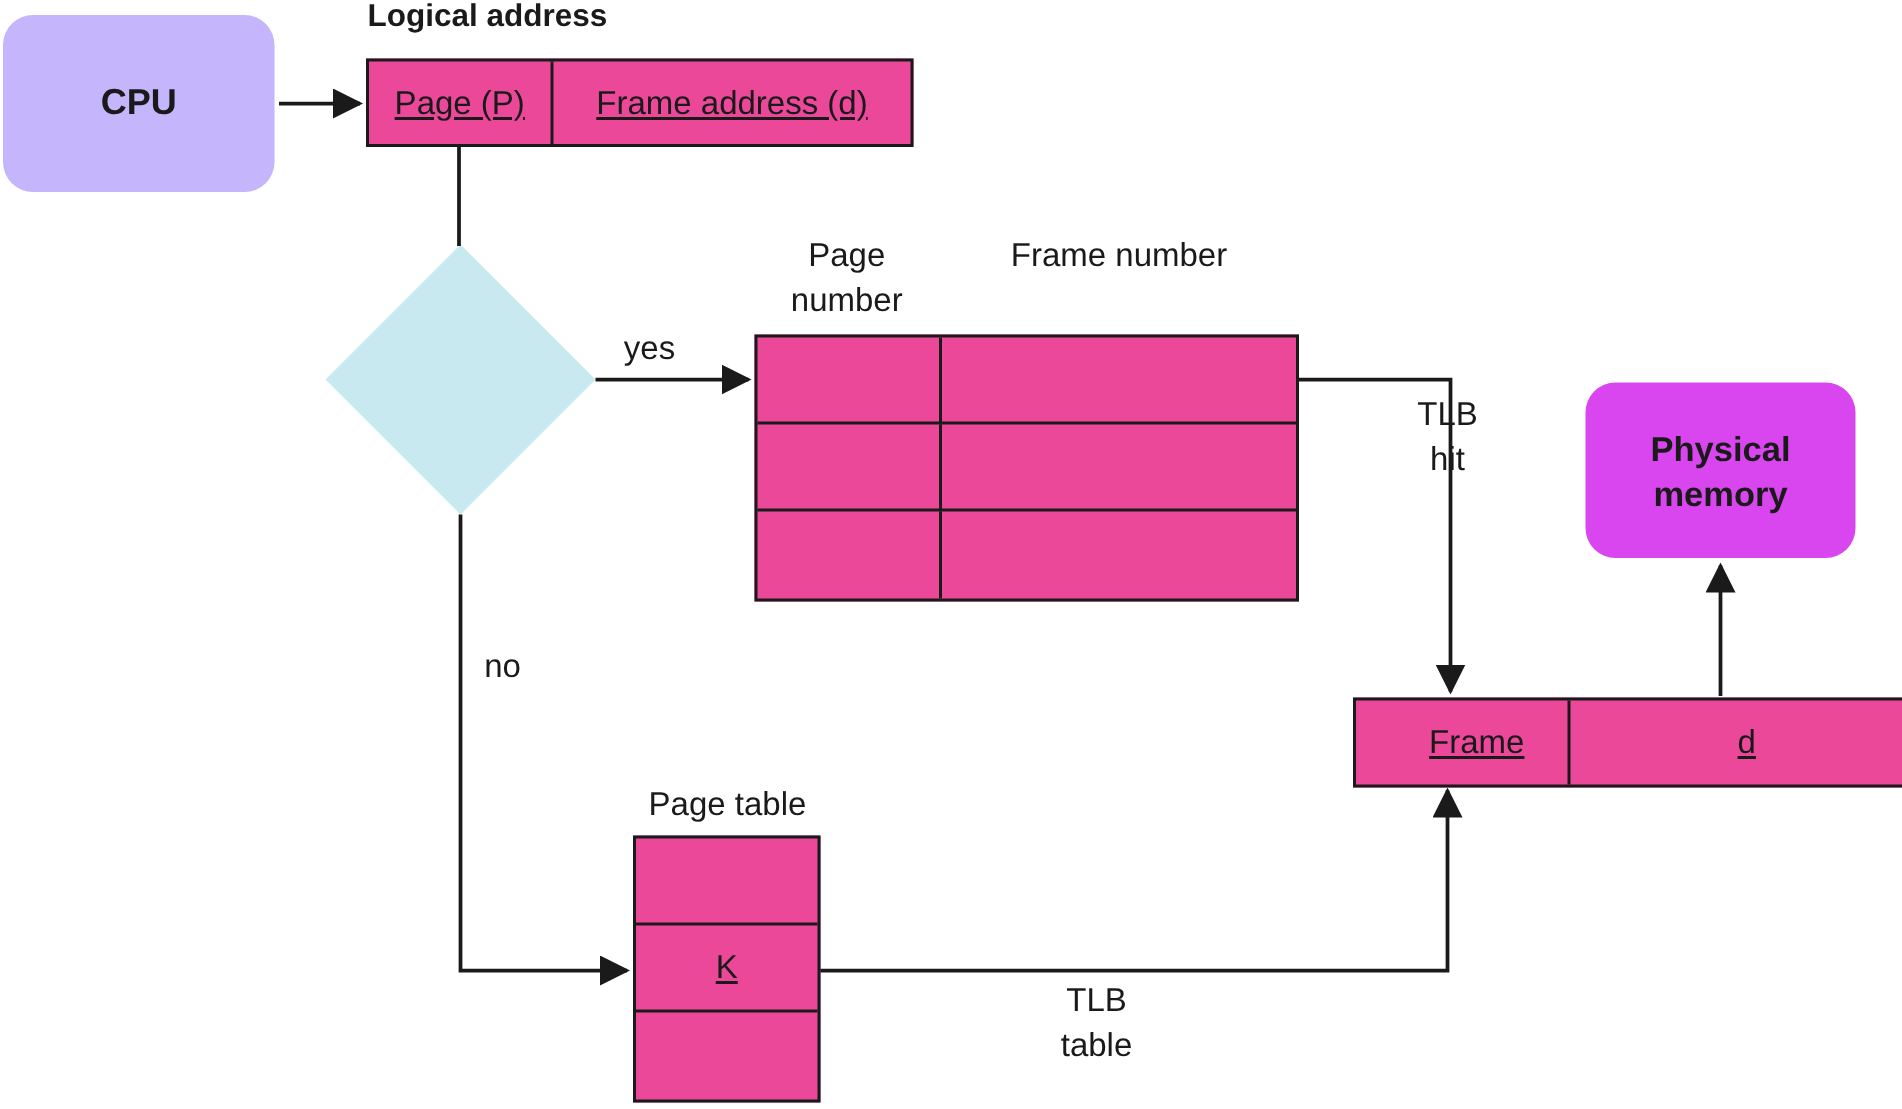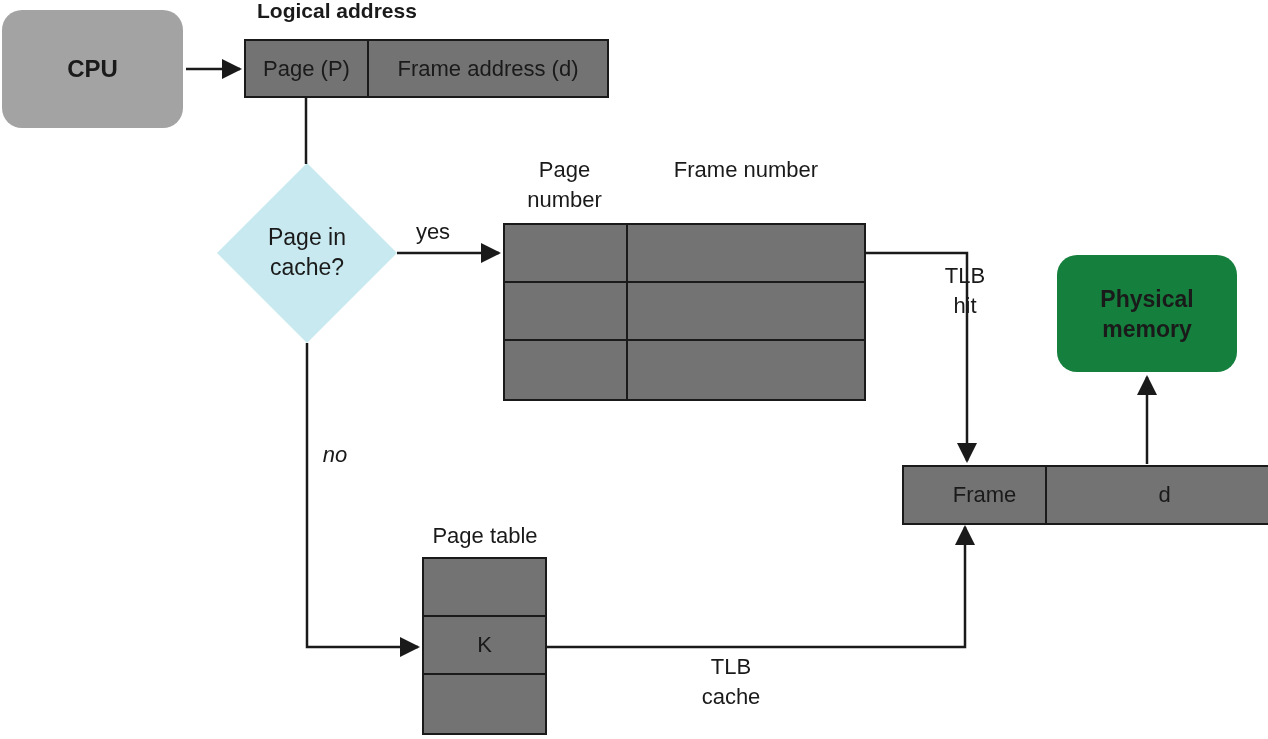--- a/index.html
+++ b/index.html
@@ -26,34 +26,35 @@
     align-items: center;
     justify-content: center;
     text-align: center;
   }
   .rounded {
     border-radius: 20px;
     font-weight: bold;
     font-size: 24px;
     line-height: 30px;
   }
-  .cpu-box { left: 2px; top: 10px; width: 181px; height: 118px; background: #a3a3a3; }
-  .memory-box { left: 1057px; top: 255px; width: 180px; height: 117px; background: #15803d; font-size: 23px; }
+  .cpu-box { left: 2px; top: 10px; width: 181px; height: 118px; background: #c4b5fd; }
+  .memory-box { left: 1057px; top: 255px; width: 180px; height: 117px; background: #d946ef; font-size: 23px; }
   .title {
     position: absolute;
     font-weight: bold;
     font-size: 21px;
     line-height: 22px;
   }
-  .logical-title { left: 257px; top: 0px; }
+  .logical-title { left: 245px; top: 0px; }
   .tbl {
     position: absolute;
     display: grid;
     border: 2.5px solid #1a1a1a;
-    background: #737373;
+    background: #ec4899;
+    text-decoration: underline;
   }
   .tbl > div {
     display: flex;
     align-items: center;
     justify-content: center;
     font-size: 22px;
   }
   .logical-tbl { left: 244px; top: 39px; grid-template-columns: 123px 238px; grid-template-rows: 55px; }
   .logical-tbl > div:first-child { border-right: 2.5px solid #1a1a1a; }
   .tlb-tbl { left: 503px; top: 223px; grid-template-columns: 123px 236px; grid-template-rows: 58px 58px 58px; }
@@ -73,21 +74,21 @@
     position: absolute;
     left: 237px; top: 222px;
     width: 140px;
     font-size: 23px;
     line-height: 30px;
     text-align: center;
   }
   .hdr-page-number { left: 503px; top: 155px; width: 123px; }
   .hdr-frame-number { left: 628px; top: 155px; width: 236px; }
   .yes-lbl { left: 403px; top: 217px; width: 60px; }
-  .no-lbl { left: 305px; top: 440px; width: 60px; font-style: italic; }
+  .no-lbl { left: 305px; top: 429px; width: 60px; }
   .tlb-hit-lbl { left: 935px; top: 261px; width: 60px; }
   .tlb-miss-lbl { left: 701px; top: 652px; width: 60px; }
   .pt-title-lbl { left: 425px; top: 489px; width: 120px; margin-top: 32px; }
 </style>
 </head>
 <body>
 
 <div class="canvas">
 
   <svg class="wires" viewBox="0 0 1268 739" xmlns="http://www.w3.org/2000/svg">
@@ -117,38 +118,37 @@
   <div class="node rounded cpu-box">
     <span>CPU</span>
   </div>
 
   <div class="title logical-title">Logical address</div>
   <div class="tbl logical-tbl">
     <div>Page (P)</div>
     <div>Frame address (d)</div>
   </div>
 
-  <div class="diamond-text">Page in cache?</div>
   <div class="lbl yes-lbl">yes</div>
   <div class="lbl no-lbl">no</div>
 
   <div class="lbl hdr-page-number">Page number</div>
   <div class="lbl hdr-frame-number">Frame number</div>
 
   <div class="tbl tlb-tbl">
     <div></div>
     <div></div>
     <div></div>
     <div></div>
     <div></div>
     <div></div>
   </div>
 
   <div class="lbl tlb-hit-lbl">TLB hit</div>
-  <div class="lbl tlb-miss-lbl">TLB cache</div>
+  <div class="lbl tlb-miss-lbl">TLB table</div>
 
   <div class="lbl pt-title-lbl">Page table</div>
   <div class="tbl pt-tbl">
     <div></div>
     <div>K</div>
     <div></div>
   </div>
 
   <div class="tbl pa-tbl">
     <div>Frame</div>

